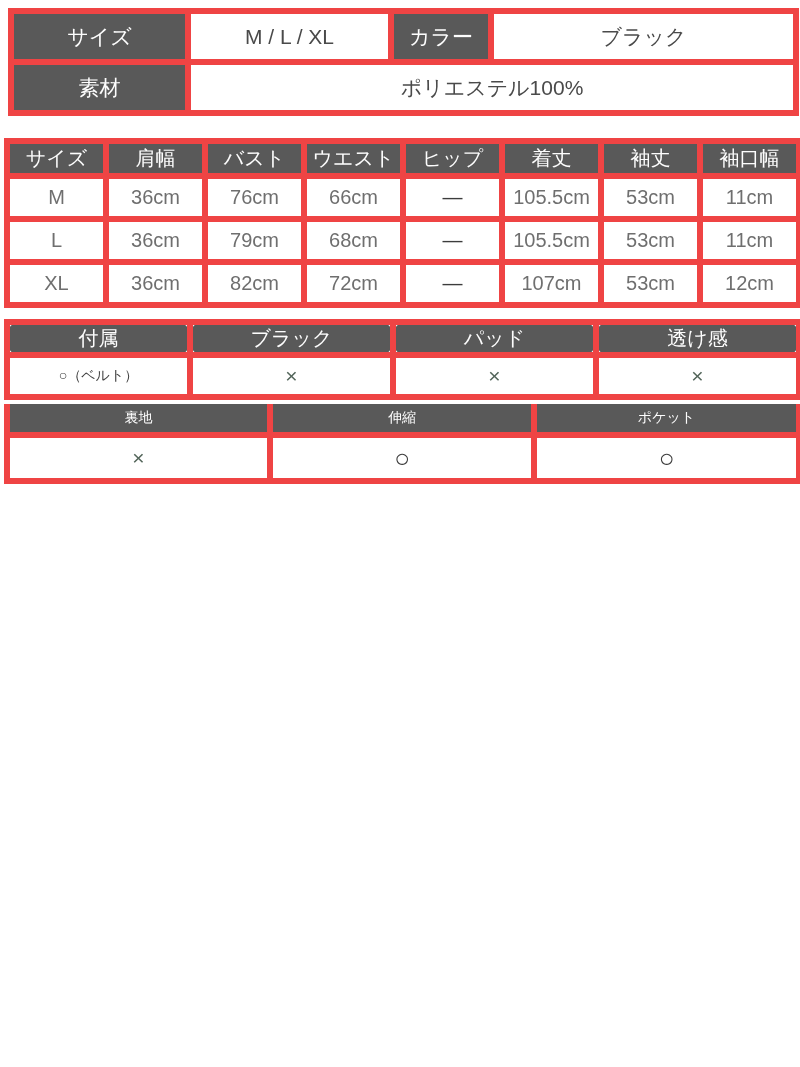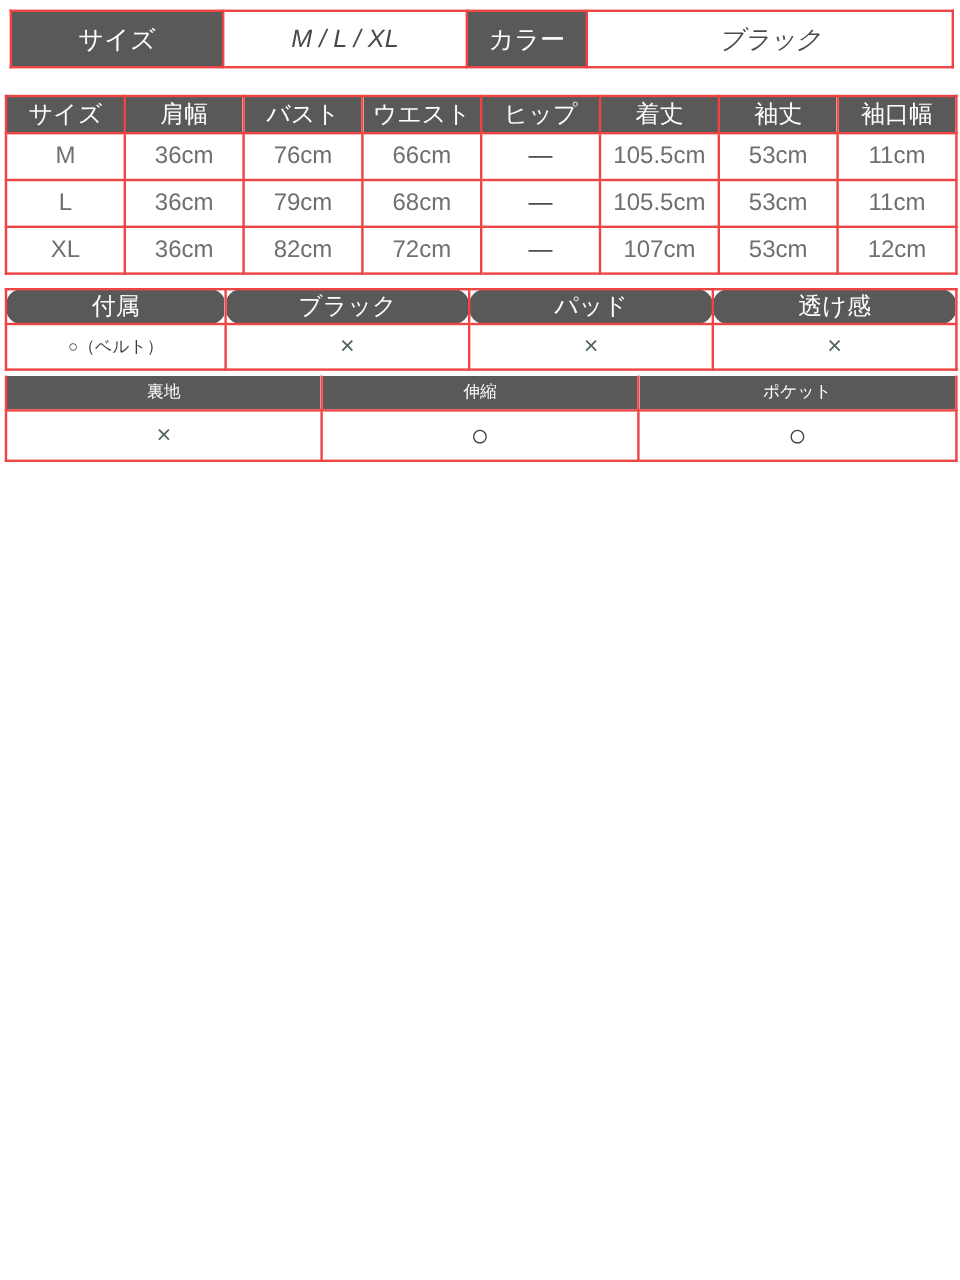--- a/index.html
+++ b/index.html
@@ -11,35 +11,35 @@
     font-family: "Liberation Sans", "DejaVu Sans", sans-serif;
     overflow: hidden;
   }
   table {
     border-collapse: collapse;
     table-layout: fixed;
   }
   th, td {
     text-align: center;
     vertical-align: middle;
-    border: 2px solid #ef4444;
+    border: 6px solid #ef4444;
     padding: 0;
     overflow: hidden;
     white-space: nowrap;
     font-weight: normal;
   }
   th {
     background: #595959;
     color: #fdfdfd;
   }
 
   
   .t1 { margin: 8px 0 0 8px; width: 785px; }
   .t1 th, .t1 td { height: 45px; font-size: 21px; }
-  .t1 td { color: #4a4a4a; font-style: italic; }
+  .t1 td { color: #4a4a4a; }
 
   
   .t2 { margin: 22px 0 0 4px; width: 792px; }
   .t2 th { height: 29px; font-size: 20px; }
   .t2 td { height: 37px; font-size: 20px; color: #6f6f6f; }
   .t2 td.dash { color: #3c3c3c; }
 
   
   .t3 { margin: 11px 0 0 4px; width: 792px; }
   .t3 th { height: 25px; font-size: 20px; border-radius: 13px; }
@@ -64,20 +64,24 @@
         <col style="width:203px">
         <col style="width:100px">
         <col style="width:305px">
     </colgroup>
     <tbody>
         <tr>
       <th>サイズ</th>
       <td>M / L / XL</td>
       <th>カラー</th>
       <td>ブラック</td>
+    </tr>
+    <tr>
+      <th>素材</th>
+      <td colspan="3">ポリエステル100%</td>
     </tr>
   </tbody>
     </table>
 
   <table class="t2">
     <colgroup>
       <col style="width:99px">
         <col style="width:99px">
         <col style="width:99px">
         <col style="width:99px">

